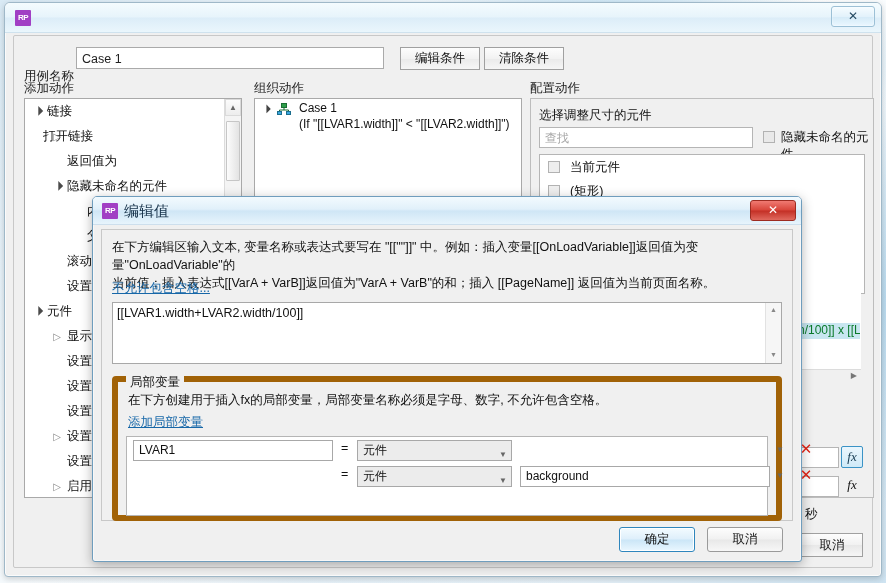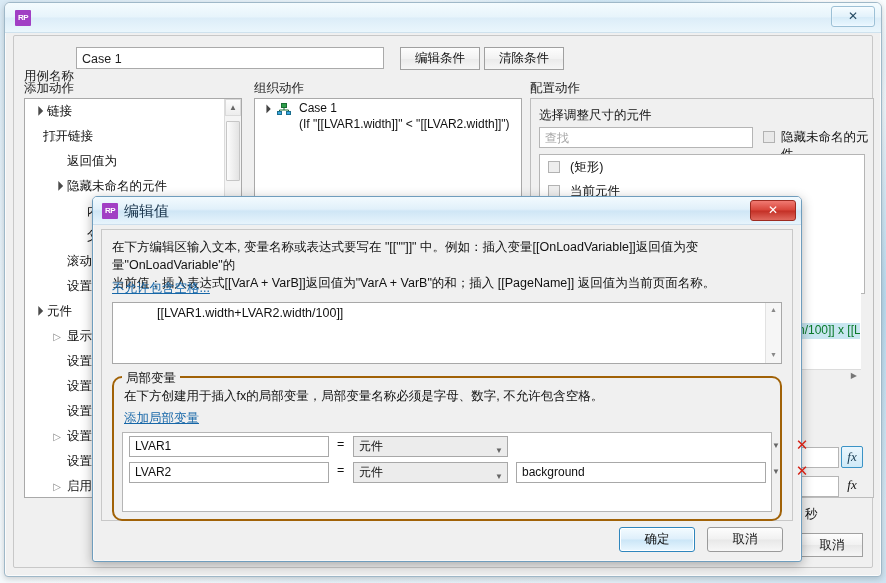--- a/index.html
+++ b/index.html
@@ -239,35 +239,35 @@
   }
   #m-link-insert {
     position:absolute; left:10px; top:50px;
     font-size:12.5px; color:#1767a8; text-decoration:underline; cursor:pointer;
   }
   #m-textarea {
     position:absolute; left:10px; top:72px; right:10px; height:62px;
     background:#fff; border:1px solid #a8a8a8;
   }
   #m-ta-text {
-    position:absolute; left:4px; top:3px; font-size:12.5px; color:#111;margin-left:40px;
+    position:absolute; left:4px; top:3px; font-size:12.5px; color:#111;
   }
   #m-ta-scroll {
     position:absolute; right:0; top:0; width:16px; height:100%;
     background:#f6f6f6; border-left:1px solid #e2e2e2;
   }
   #m-ta-scroll .up, #m-ta-scroll .dn {
     position:absolute; left:0; width:15px; height:15px; text-align:center;
     font-size:7px; color:#888; line-height:14px;
   }
   #m-ta-scroll .up{top:0;} #m-ta-scroll .dn{bottom:0;}
 
   #m-group {
     position:absolute; left:10px; top:146px; right:10px; height:145px;
-    border:2px solid #a16207; border-radius:10px;
+    border:6px solid #a16207; border-radius:4px;
   }
   #m-group-lbl {
     position:absolute; left:8px; top:-8px; background:#f0f0f0; padding:0 4px;
     font-size:12.5px; color:#111;
   }
   #m-group-desc { position:absolute; left:10px; top:10px; font-size:12.5px; color:#111;}
   #m-link-addvar {
     position:absolute; left:10px; top:32px; font-size:12.5px;
     color:#1767a8; text-decoration:underline; cursor:pointer;
   }
@@ -382,25 +382,25 @@
     </div>
 
     <div id="cfg-panel">
       <div id="cfg-sub">选择调整尺寸的元件</div>
       <div id="find-input">查找</div>
       <div id="hide-unnamed-cb"></div>
       <div id="hide-unnamed-lbl">隐藏未命名的元件</div>
       <div id="widget-list">
         <div class="wrow">
           <div class="cb"></div>
-          <span>(矩形)</span>
+          <span>当前元件</span>
         </div>
         <div class="wrow">
           <div class="cb"></div>
-          <span>当前元件</span>
+          <span>(矩形)</span>
         </div>
       </div>
     </div>
 
   </div>
 
   <div id="org-frag-box"></div>
   <div id="org-frag">h/100]] x [[L</div>
   <div id="org-frag-foot">
     <div class="rt">▶</div>
@@ -448,21 +448,20 @@
           <div class="varname">LVAR1</div>
           <div class="eq">=</div>
           <div class="vartype">
             <span>元件</span>
             <span class="cv">▼</span>
           </div>
           <div class="varcv">▼</div>
           <div class="vardel">✕</div>
         </div>
         <div class="varrow">
-          <div class="varname">LVAR2</div>
           <div class="eq">=</div>
           <div class="vartype">
             <span>元件</span>
             <span class="cv">▼</span>
           </div>
           <div class="varval">background</div>
           <div class="varcv">▼</div>
           <div class="vardel">✕</div>
         </div>
       </div>

